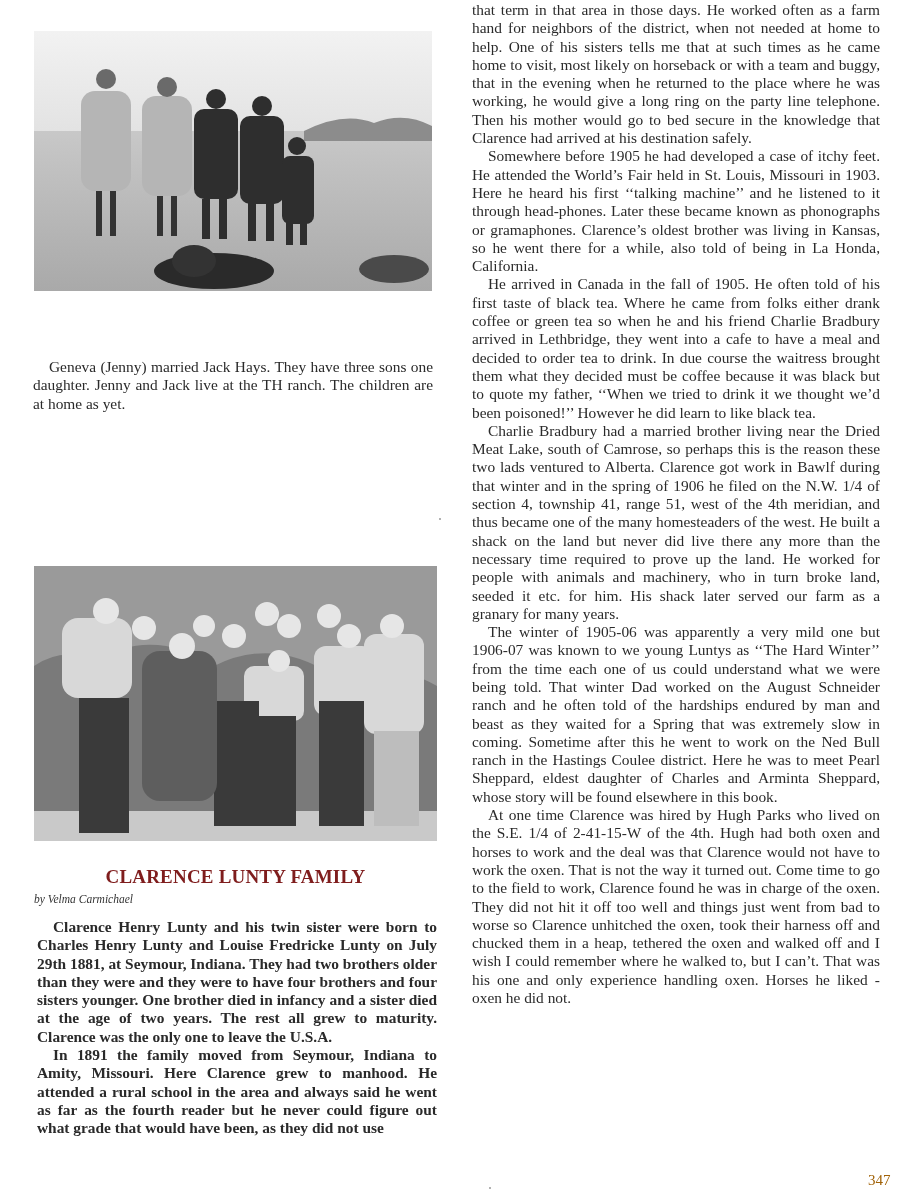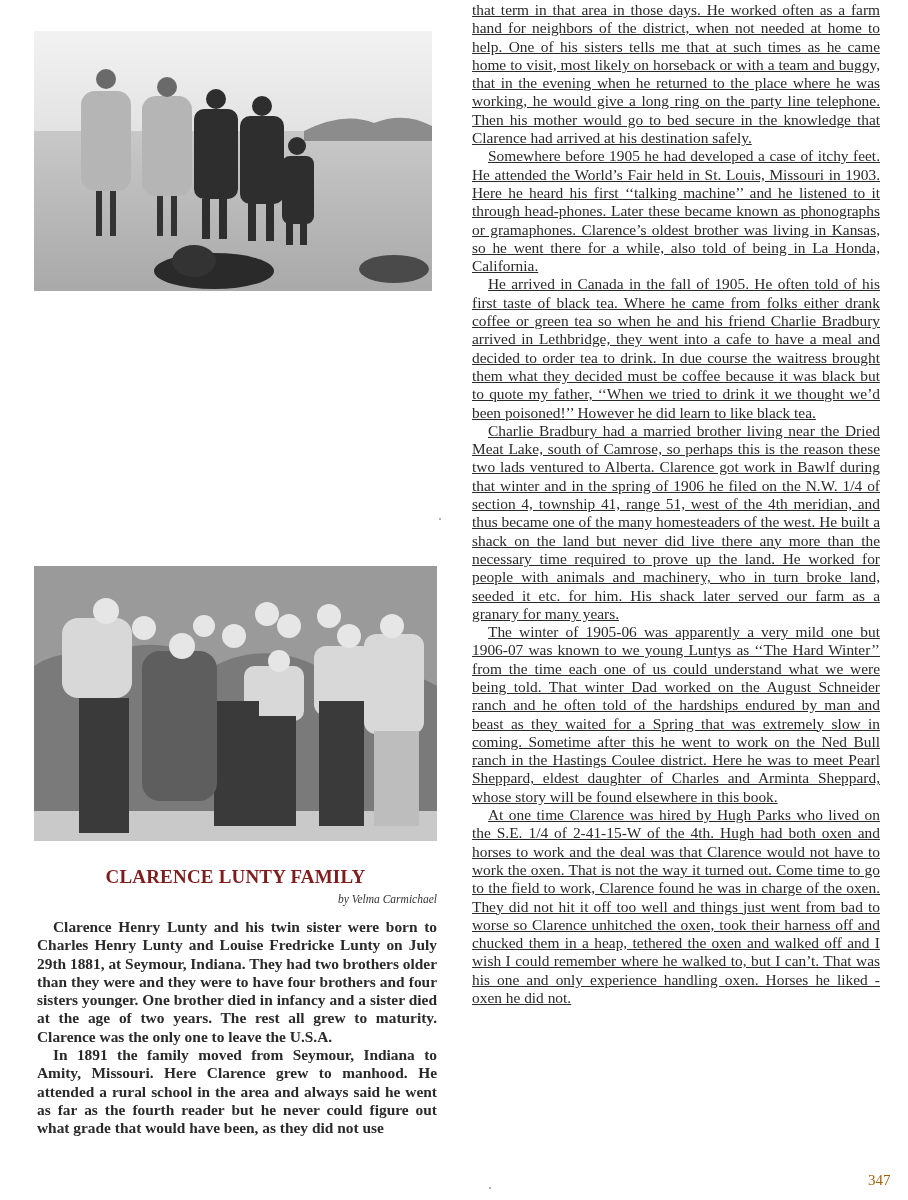--- a/index.html
+++ b/index.html
@@ -12,28 +12,28 @@
     filter: grayscale(1);
   }
   .photo svg { width: 100%; height: 100%; display: block; }
   #photo-1 { left: 34px; top: 31px; width: 398px; height: 260px; }
   #photo-2 { left: 34px; top: 566px; width: 403px; height: 275px; }
 
   .col { position: absolute; font-size: 15.4px; line-height: 18.3px; text-align: justify; }
   .col p { margin: 0; text-indent: 16px; }
   #left-top { left: 33px; top: 358px; width: 400px; }
   #left-bottom { left: 37px; top: 918px; width: 400px; font-weight: bold; }
-  #right-col { left: 472px; top: 1px; width: 408px; text-decoration: underline; }
+  #right-col { left: 472px; top: 1px; width: 408px; }
 
   #section-title {
     position: absolute; left: 34px; top: 866px; width: 403px; text-align: center;
     font-weight: bold; font-size: 19px; letter-spacing: 0.2px; color: #7f1d1d;
   }
   #byline {
-    position: absolute; left: 34px; top: 893px; width: 403px; text-align: right;
+    position: absolute; left: 34px; top: 893px; width: 403px; text-align: left;
     font-style: italic; font-size: 11.5px; color: #333;
   }
   #page-number {
     position: absolute; left: 868px; top: 1172px; font-size: 15px; color: #a16207;
   }
   .speck { position: absolute; width: 2px; height: 2px; background: #999; border-radius: 50%; }
 </style>
 </head>
 <body>
 
@@ -80,20 +80,21 @@
       <rect x="252" y="192" width="7" height="22"></rect>
         <rect x="266" y="192" width="7" height="22"></rect>
     </g>
     <ellipse cx="180" cy="240" rx="60" ry="18" fill="#2a2a2a"></ellipse>
     <ellipse cx="160" cy="230" rx="22" ry="16" fill="#333"></ellipse>
     <ellipse cx="360" cy="238" rx="35" ry="14" fill="#4a4a4a"></ellipse>
   </svg>
 </div>
 
 <div class="col" id="left-top">
+  <p>Geneva (Jenny) married Jack Hays. They have three sons one daughter. Jenny and Jack live at the TH ranch. The children are at home as yet.</p>
 </div>
 
 <div class="photo" id="photo-2">
   <svg viewBox="0 0 403 275" preserveAspectRatio="none">
     <rect x="0" y="0" width="403" height="275" fill="#7a7a7a"></rect>
     <path d="M0 0 H403 V120 Q350 90 300 110 Q240 70 180 100 Q120 60 60 95 Q30 80 0 100 Z" fill="#9a9a9a"></path>
     <rect x="0" y="245" width="403" height="30" fill="#c9c9c9"></rect>
     <g fill="#d8d8d8">
       <rect x="28" y="52" width="70" height="80" rx="16"></rect>
       <rect x="210" y="100" width="60" height="55" rx="10"></rect>

